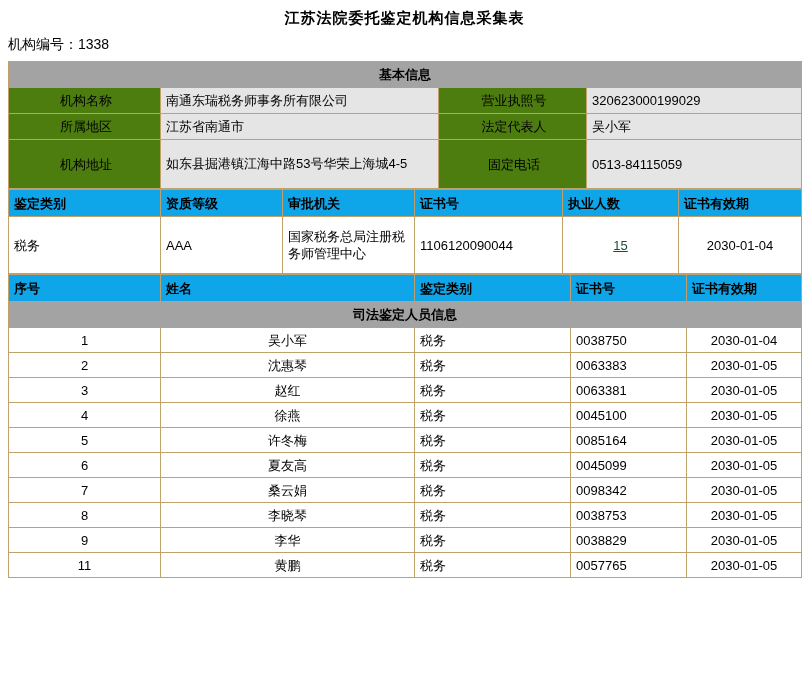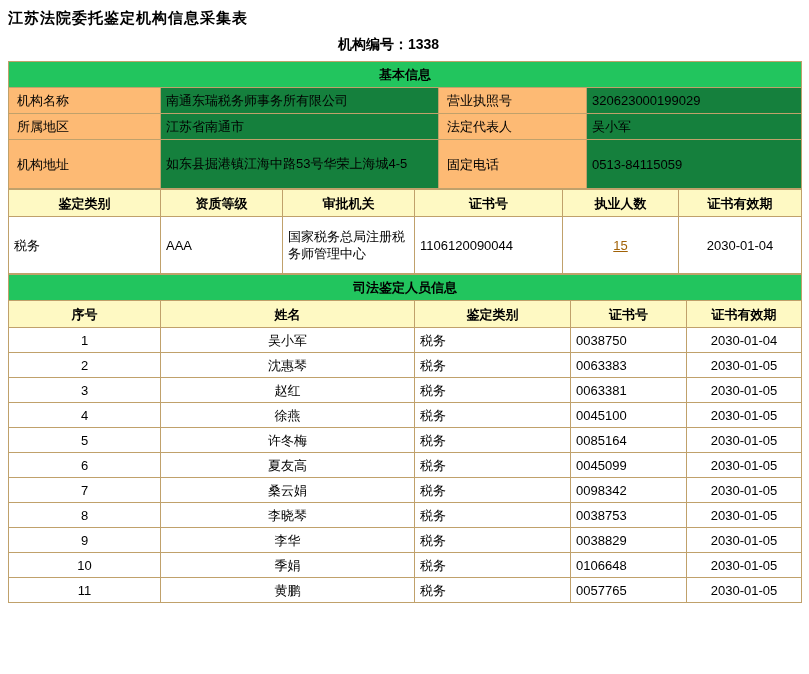--- a/index.html
+++ b/index.html
@@ -16,75 +16,76 @@
     overflow: hidden;
   }
   .page {
     width: 809px;
     height: 674px;
     position: relative;
     box-sizing: border-box;
     padding: 0 8px;
   }
   .doc-title {
+    text-align: center;
     font-size: 15px;
     font-weight: bold;
     letter-spacing: 1px;
     padding: 9px 0 6px 0;
   }
   .org-code-line {
-    text-align: center;
+    text-align: left;
     font-size: 14px;
-    font-weight: bold;
+    font-weight: normal;
     padding: 2px 32px 7px 0;
   }
   table {
     border-collapse: collapse;
     width: 793px;
     table-layout: fixed;
   }
   td, th {
     border: 1px solid #c0a16b;
     padding: 2px 5px;
     font-size: 13px;
     vertical-align: middle;
     line-height: 17px;
     word-break: break-all;
   }
   .section-head {
-    background: #22c55e;
+    background: #a3a3a3;
     text-align: center;
     font-weight: bold;
     height: 21px;
   }
   .label {
-    background: #fdba74;
-    text-align: left;
+    background: #4d7c0f;
+    text-align: center;
     height: 21px;
     padding-left: 8px;
   }
   .value {
-    background: #15803d;
+    background: #e5e5e5;
     text-align: left;
   }
   .colhead {
-    background: #fef9c3;
-    text-align: center;
+    background: #0ea5e9;
+    text-align: left;
     font-weight: bold;
     height: 22px;
   }
   .center { text-align: center; }
   .left { text-align: left; }
   .tall { height: 52px; }
   .addr-cell {
     height: 44px;
     line-height: 20px;
   }
   .link {
-    color: #a16207;
+    color: #14532d;
     text-decoration: underline;
     cursor: pointer;
   }
   .staff-row td { height: 20px; }
 </style>
 </head>
 <body>
 
 <div class="page">
 
@@ -158,29 +159,29 @@
   <table>
     <colgroup>
       <col style="width:152px">
         <col style="width:254px">
         <col style="width:156px">
         <col style="width:116px">
         <col style="width:115px">
     </colgroup>
     <tbody id="staff-body">
       <tr>
-        <td class="section-head" colspan="5">司法鉴定人员信息</td>
-      </tr>
-      <tr>
         <td class="colhead">序号</td>
         <td class="colhead">姓名</td>
         <td class="colhead">鉴定类别</td>
         <td class="colhead">证书号</td>
         <td class="colhead">证书有效期</td>
       </tr>
+      <tr>
+        <td class="section-head" colspan="5">司法鉴定人员信息</td>
+      </tr>
     <tr class="staff-row">
           <td class="center">1</td>
           <td class="center">吴小军</td>
           <td class="left">税务</td>
           <td class="left">0038750</td>
           <td class="center">2030-01-04</td>
         </tr>
         <tr class="staff-row">
           <td class="center">2</td>
           <td class="center">沈惠琴</td>
@@ -231,27 +232,20 @@
           <td class="center">2030-01-05</td>
         </tr>
         <tr class="staff-row">
           <td class="center">9</td>
           <td class="center">李华</td>
           <td class="left">税务</td>
           <td class="left">0038829</td>
           <td class="center">2030-01-05</td>
         </tr>
         <tr class="staff-row">
-          <td class="center">10</td>
-          <td class="center">季娟</td>
-          <td class="left">税务</td>
-          <td class="left">0106648</td>
-          <td class="center">2030-01-05</td>
-        </tr>
-        <tr class="staff-row">
           <td class="center">11</td>
           <td class="center">黄鹏</td>
           <td class="left">税务</td>
           <td class="left">0057765</td>
           <td class="center">2030-01-05</td>
         </tr>
       </tbody>
   </table>
 
 </div>

